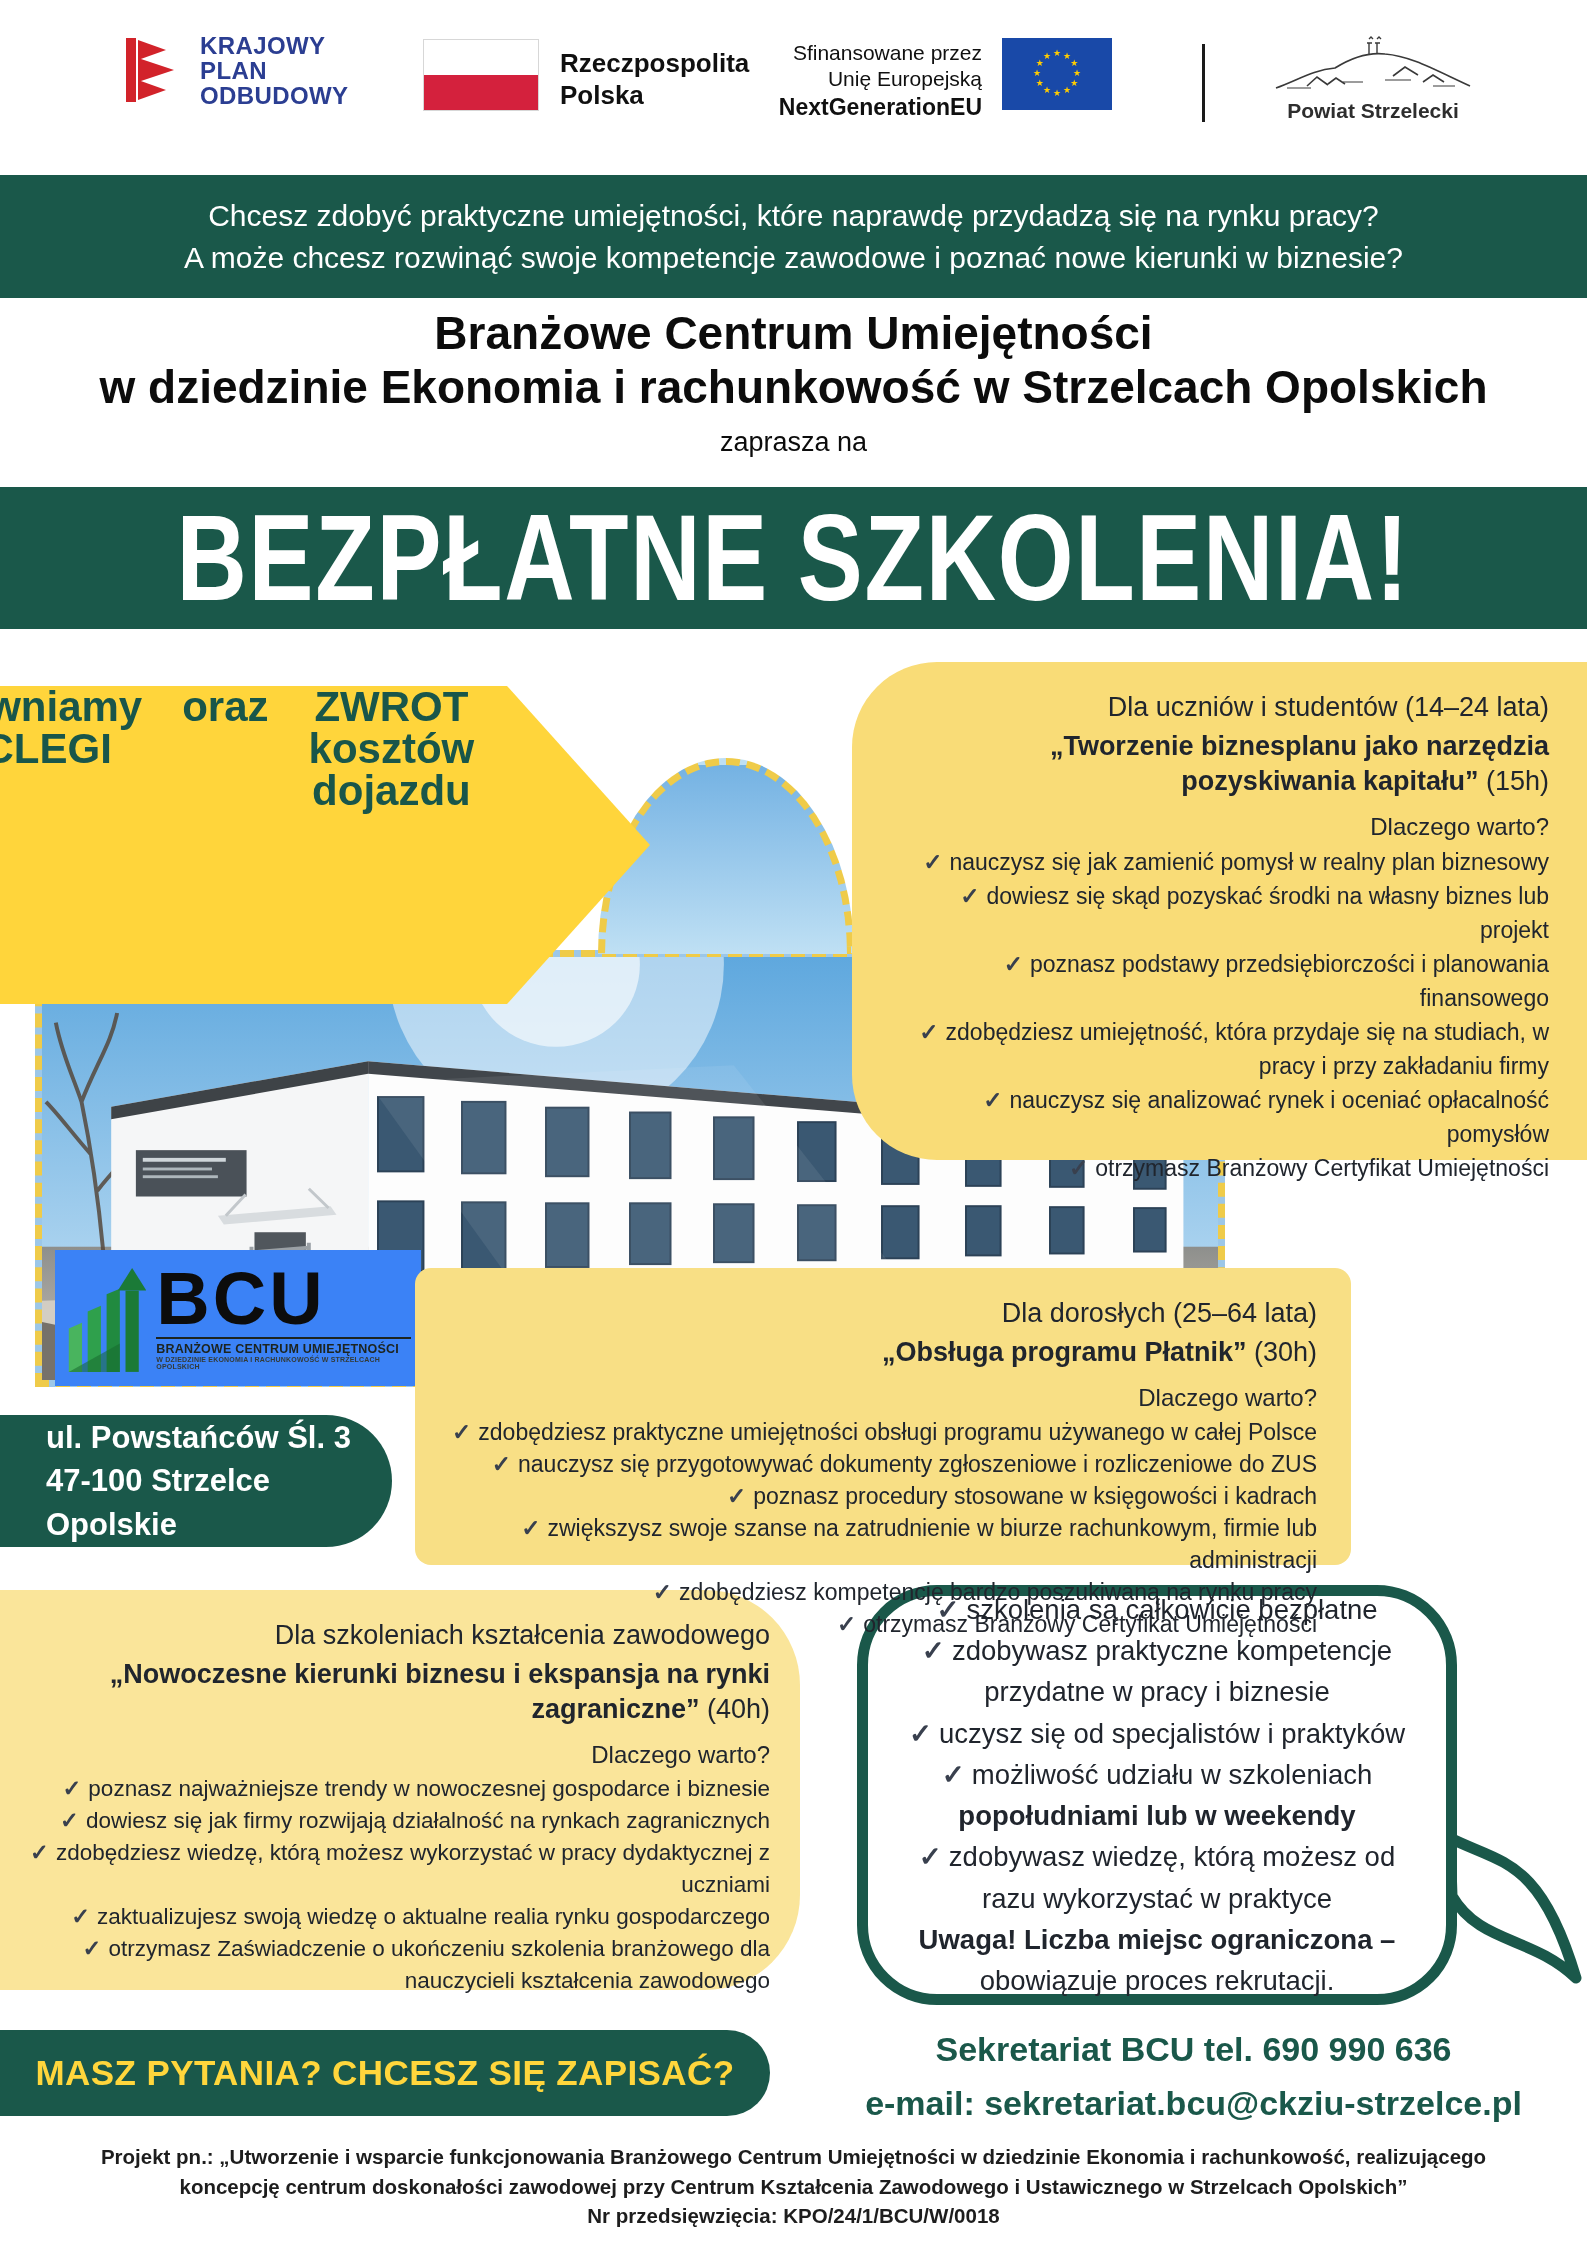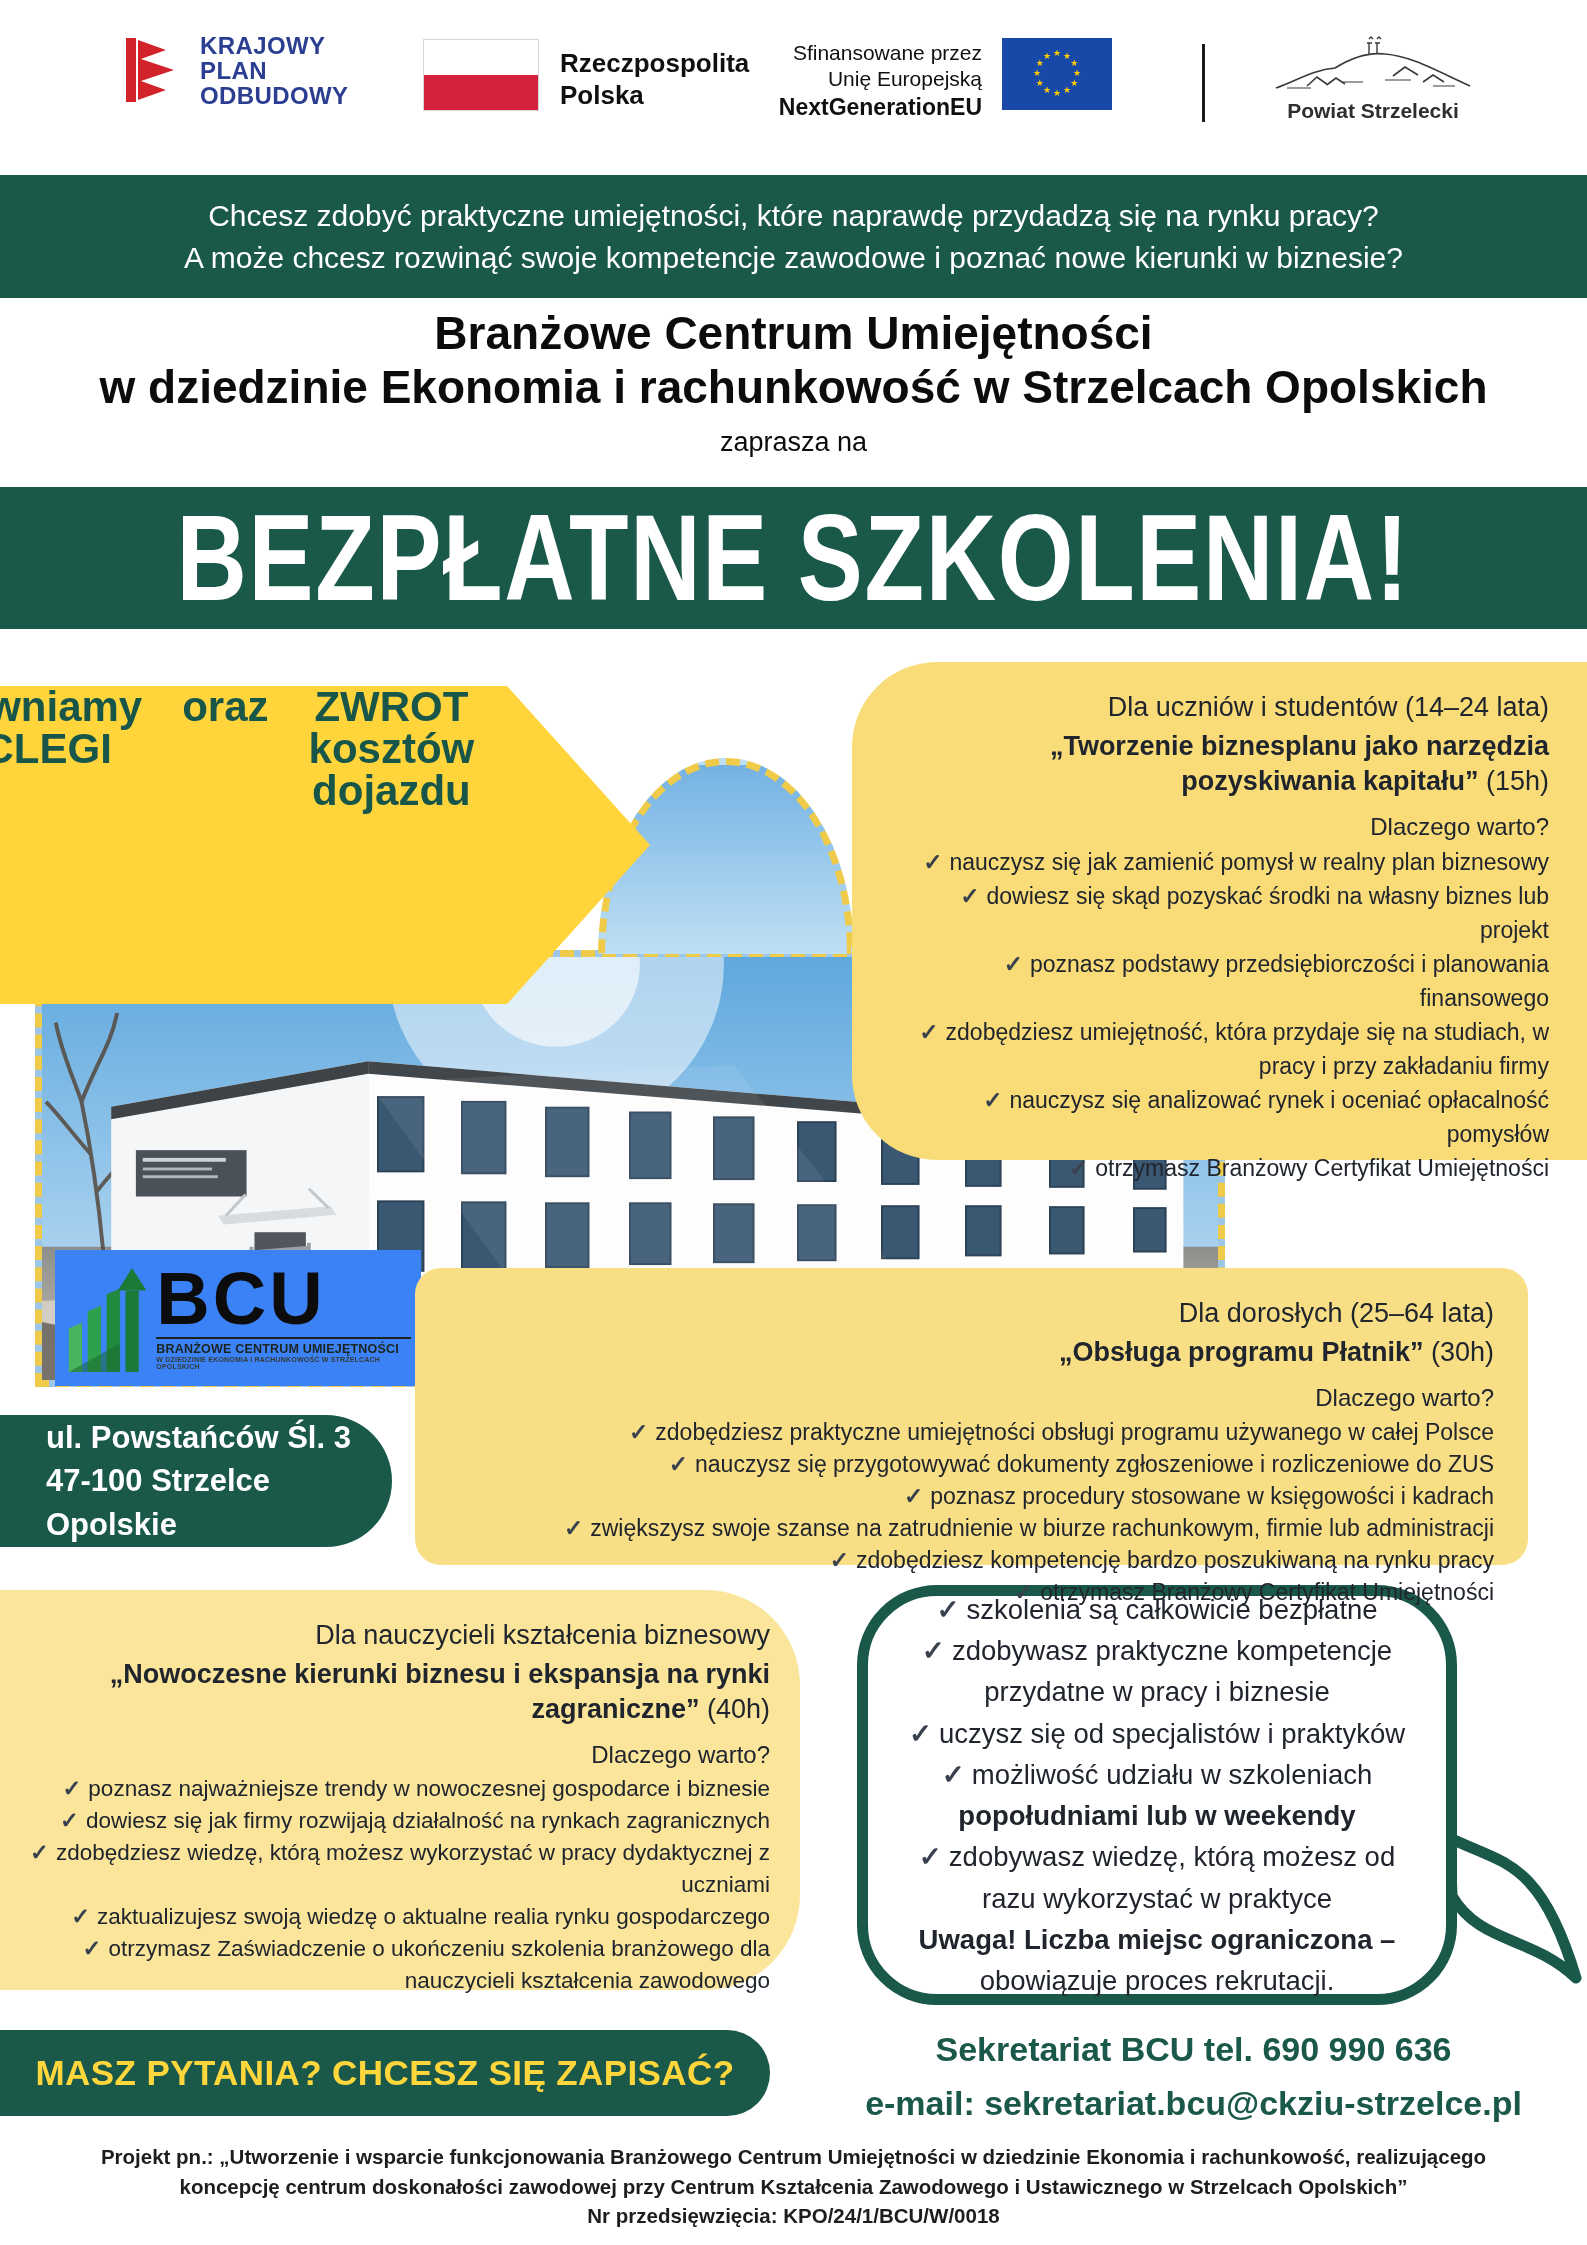--- a/index.html
+++ b/index.html
@@ -48,21 +48,21 @@
   .perk-banner{position:absolute;left:0;top:686px;width:650px;height:318px;background:#FFD53B;z-index:3;
     clip-path:polygon(0 0,78% 0,100% 50%,78% 100%,0 100%);
     display:flex;flex-direction:row;justify-content:center;gap:40px;
     text-align:center;color:#19564A;font-weight:800;font-size:42px;line-height:1;
     padding:0 22% 0 4%;box-sizing:border-box;}
 
   
   .course-box{position:absolute;color:#20252D;text-align:right;box-sizing:border-box;}
   .box-students{left:852px;top:662px;width:735px;height:498px;border-radius:85px 0 0 85px;
     background:#F9DC77;padding:30px 38px 0 55px;z-index:2;}
-  .box-adults{left:415px;top:1268px;width:1113px;height:297px;border-radius:26px;
+  .box-adults{left:415px;top:1268px;width:936px;height:297px;border-radius:16px;
     background:#F8DF85;padding:30px 34px 0;z-index:3;}
   .box-teachers{left:0;top:1590px;width:800px;height:400px;border-radius:0 95px 95px 0;
     background:#FAE59A;padding:30px 30px 0;z-index:1;}
   .audience{font-size:27px;}
   .course-title{font-size:27px;line-height:1.3;margin-top:6px;}
   .course-title b{font-weight:800;}
   .why{font-size:24px;margin-top:14px;margin-bottom:4px;}
   .checklist{font-size:23px;line-height:34px;}
   .box-adults .checklist{line-height:32px;}
   .box-teachers .checklist{line-height:32px;font-size:22.5px;}
@@ -296,21 +296,21 @@
         <div class="check-line"><span class="check">✓</span><span>zdobędziesz praktyczne umiejętności obsługi programu używanego w całej Polsce</span></div>
         <div class="check-line"><span class="check">✓</span><span>nauczysz się przygotowywać dokumenty zgłoszeniowe i rozliczeniowe do ZUS</span></div>
         <div class="check-line"><span class="check">✓</span><span>poznasz procedury stosowane w księgowości i kadrach</span></div>
         <div class="check-line"><span class="check">✓</span><span>zwiększysz swoje szanse na zatrudnienie w biurze rachunkowym, firmie lub administracji</span></div>
         <div class="check-line"><span class="check">✓</span><span>zdobędziesz kompetencję bardzo poszukiwaną na rynku pracy</span></div>
         <div class="check-line"><span class="check">✓</span><span>otrzymasz Branżowy Certyfikat Umiejętności</span></div>
       </div>
   </div>
 
   <div class="course-box box-teachers">
-    <div class="audience">Dla nauczycieli kształcenia biznesowy</div>
+    <div class="audience">Dla szkoleniach kształcenia zawodowego</div>
     <div class="course-title">
       <b>„Nowoczesne kierunki biznesu i ekspansja na rynki zagraniczne”</b>
       <span>(40h)</span>
     </div>
     <div class="why">Dlaczego warto?</div>
     <div class="checklist">
         <div class="check-line"><span class="check">✓</span><span>poznasz najważniejsze trendy w nowoczesnej gospodarce i biznesie</span></div>
         <div class="check-line"><span class="check">✓</span><span>dowiesz się jak firmy rozwijają działalność na rynkach zagranicznych</span></div>
         <div class="check-line"><span class="check">✓</span><span>zdobędziesz wiedzę, którą możesz wykorzystać w pracy dydaktycznej z uczniami</span></div>
         <div class="check-line"><span class="check">✓</span><span>zaktualizujesz swoją wiedzę o aktualne realia rynku gospodarczego</span></div>

